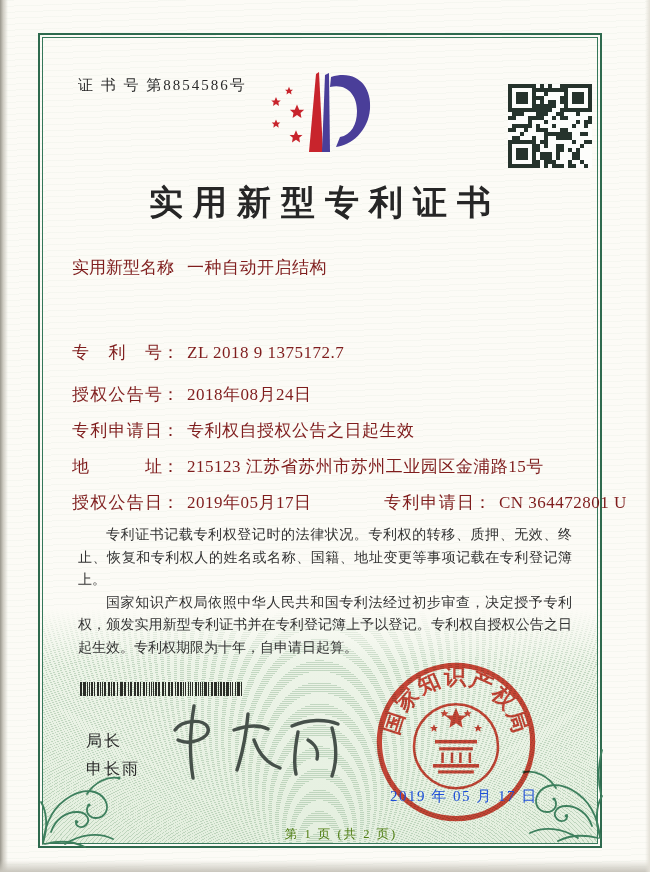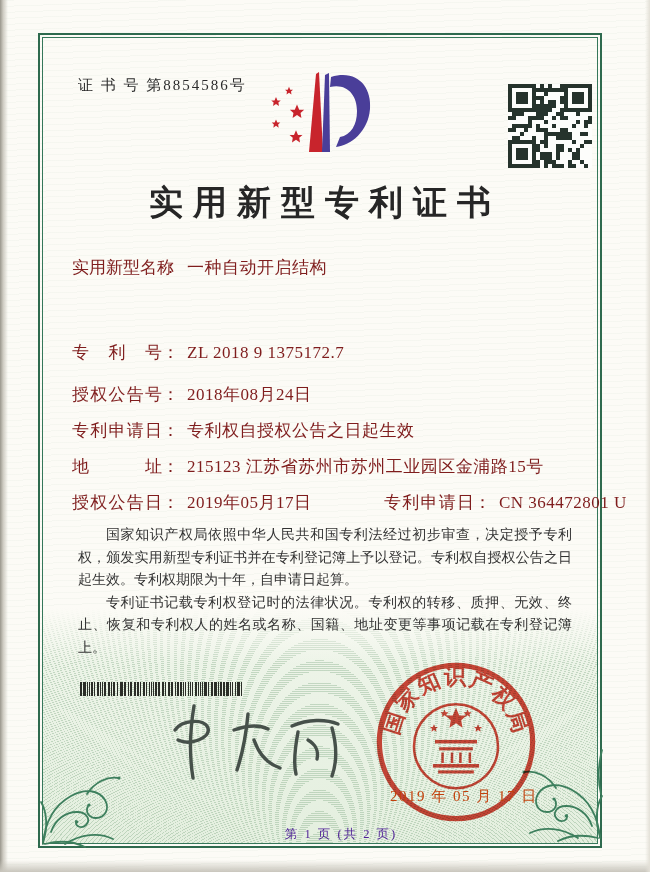--- a/index.html
+++ b/index.html
@@ -81,30 +81,30 @@
   }
   .barcode div{background:#2b2e28;}
 
   .director{position:absolute;left:86px;top:727px;font-size:16px;color:#2b2b2b;
     line-height:28px;letter-spacing:2px;}
   .sig{position:absolute;left:158px;top:696px;width:195px;height:95px;}
 
   .seal{position:absolute;left:372px;top:658px;width:168px;height:168px;
     mix-blend-mode:multiply;opacity:0.93;}
   .seal-date{
-    position:absolute;left:390px;top:787px;font-size:15px;color:#c2410c;
+    position:absolute;left:390px;top:787px;font-size:15px;color:#1d4ed8;
     letter-spacing:1.5px;white-space:nowrap;
   }
   .flourish{position:absolute;width:100px;height:112px;}
   .flourish.fl-left{left:37px;top:736px;}
   .flourish.fl-right{left:506px;top:730px;transform:scaleX(-1);}
 
   .footer{
     position:absolute;left:38px;right:48px;top:826px;text-align:center;
-    font-size:12.5px;color:#4c1d95;letter-spacing:2px;margin-left:42px;
+    font-size:12.5px;color:#4d7c0f;letter-spacing:2px;margin-left:42px;
   }
 </style>
 </head>
 <body>
 
 <div id="paper">
 
   <div class="texture"></div>
   <div class="green-band"></div>
 
@@ -631,22 +631,22 @@
   </div>
 
   <div class="field-row" style="top:491px">
     <span class="flabel">授权公告日</span><span class="colon">：</span><span class="fvalue">2019年05月17日</span>
     <span class="grant2">
       <span class="flabel">专利申请日</span><span class="colon">：</span><span class="fvalue">CN 364472801 U</span>
     </span>
   </div>
 
   <div class="paras">
+    <p>专利证书记载专利权登记时的法律状况。专利权的转移、质押、无效、终止、恢复和专利权人的姓名或名称、国籍、地址变更等事项记载在专利登记簿上。</p>
     <p>国家知识产权局依照中华人民共和国专利法经过初步审查，决定授予专利权，颁发实用新型专利证书并在专利登记簿上予以登记。专利权自授权公告之日起生效。专利权期限为十年，自申请日起算。</p>
-    <p>专利证书记载专利权登记时的法律状况。专利权的转移、质押、无效、终止、恢复和专利权人的姓名或名称、国籍、地址变更等事项记载在专利登记簿上。</p>
   </div>
 
   <div class="barcode">
       <div style="width: 2px; margin-right: 1px;"></div>
       <div style="width: 3px; margin-right: 1px;"></div>
       <div style="width: 1px; margin-right: 1px;"></div>
       <div style="width: 1px; margin-right: 1px;"></div>
       <div style="width: 2px; margin-right: 1px;"></div>
       <div style="width: 1px; margin-right: 2px;"></div>
       <div style="width: 2px; margin-right: 1px;"></div>
@@ -695,20 +695,24 @@
       <div style="width: 2px; margin-right: 1px;"></div>
       <div style="width: 2px; margin-right: 1px;"></div>
       <div style="width: 3px; margin-right: 1px;"></div>
       <div style="width: 1px; margin-right: 1px;"></div>
       <div style="width: 1px; margin-right: 2px;"></div>
       <div style="width: 1px; margin-right: 1px;"></div>
       <div style="width: 3px; margin-right: 1px;"></div>
       <div style="width: 1px; margin-right: 1px;"></div>
     </div>
 
+  <div class="director">
+    <div>局长</div>
+    <div>申长雨</div>
+  </div>
 
   <svg class="sig" viewBox="0 0 195 95">
     <g fill="none" stroke="#46504a" stroke-width="3.4" stroke-linecap="round">
       <path d="M36,10 C32,34 31,58 35,82"></path>
       <path d="M17,34 C24,24 46,22 50,32 C53,42 32,50 20,44"></path>
       <path d="M90,18 C88,40 85,56 79,74"></path>
       <path d="M76,34 C90,29 102,29 110,33"></path>
       <path d="M96,44 C101,58 110,68 122,72"></path>
       <path d="M134,30 C150,23 168,23 180,28"></path>
       <path d="M140,36 C137,52 135,66 138,78"></path>

